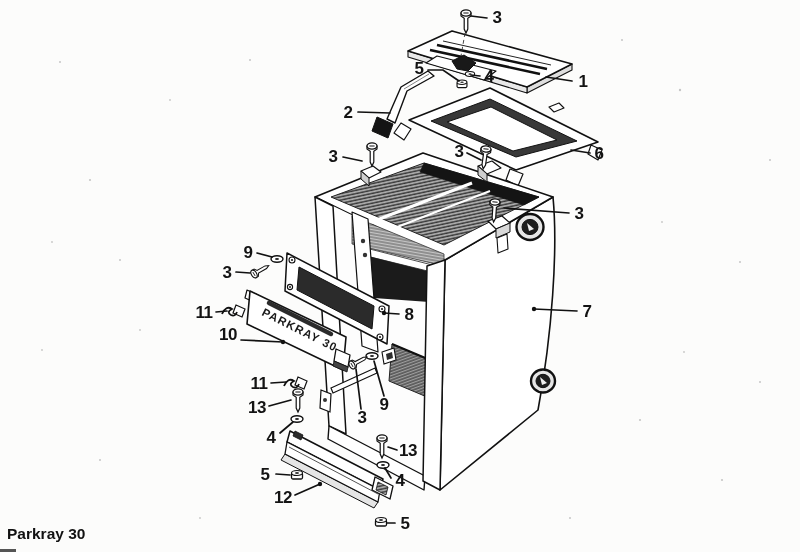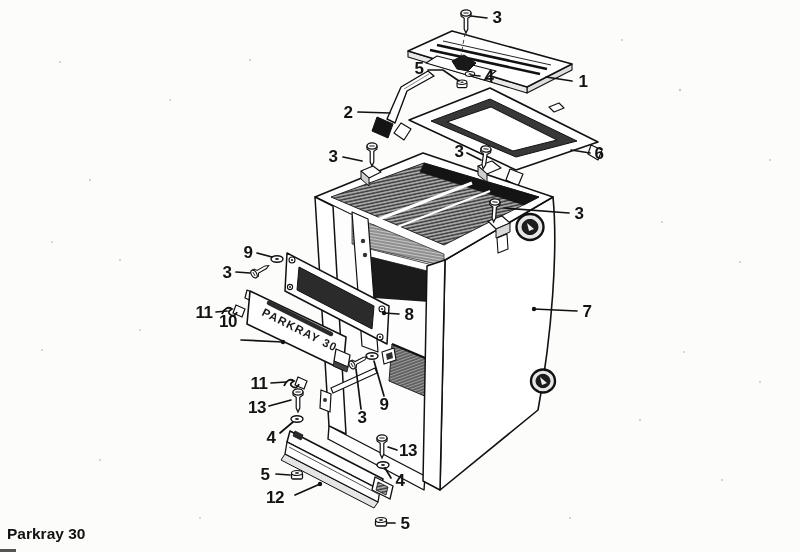--- a/index.html
+++ b/index.html
@@ -259,28 +259,28 @@
 <div class="callout" style="left:489px;top:76px">4</div>
 <div class="callout" style="left:348px;top:112px">2</div>
 <div class="callout" style="left:599px;top:153px">6</div>
 <div class="callout" style="left:333px;top:156px">3</div>
 <div class="callout" style="left:459px;top:151px">3</div>
 <div class="callout" style="left:579px;top:213px">3</div>
 <div class="callout" style="left:587px;top:311px">7</div>
 <div class="callout" style="left:248px;top:252px">9</div>
 <div class="callout" style="left:227px;top:272px">3</div>
 <div class="callout" style="left:204px;top:312px">11</div>
-<div class="callout" style="left:228px;top:321px">10</div>
+<div class="callout" style="left:228px;top:334px">10</div>
 <div class="callout" style="left:409px;top:314px">8</div>
 <div class="callout" style="left:259px;top:383px">11</div>
 <div class="callout" style="left:257px;top:407px">13</div>
 <div class="callout" style="left:384px;top:404px">9</div>
 <div class="callout" style="left:362px;top:417px">3</div>
 <div class="callout" style="left:271px;top:437px">4</div>
 <div class="callout" style="left:408px;top:450px">13</div>
 <div class="callout" style="left:400px;top:480px">4</div>
 <div class="callout" style="left:265px;top:474px">5</div>
-<div class="callout" style="left:275px;top:497px">12</div>
+<div class="callout" style="left:283px;top:497px">12</div>
 <div class="callout" style="left:405px;top:523px">5</div>
 
 <div class="caption">Parkray 30</div>
 
 </div>
 
 </body></html>

